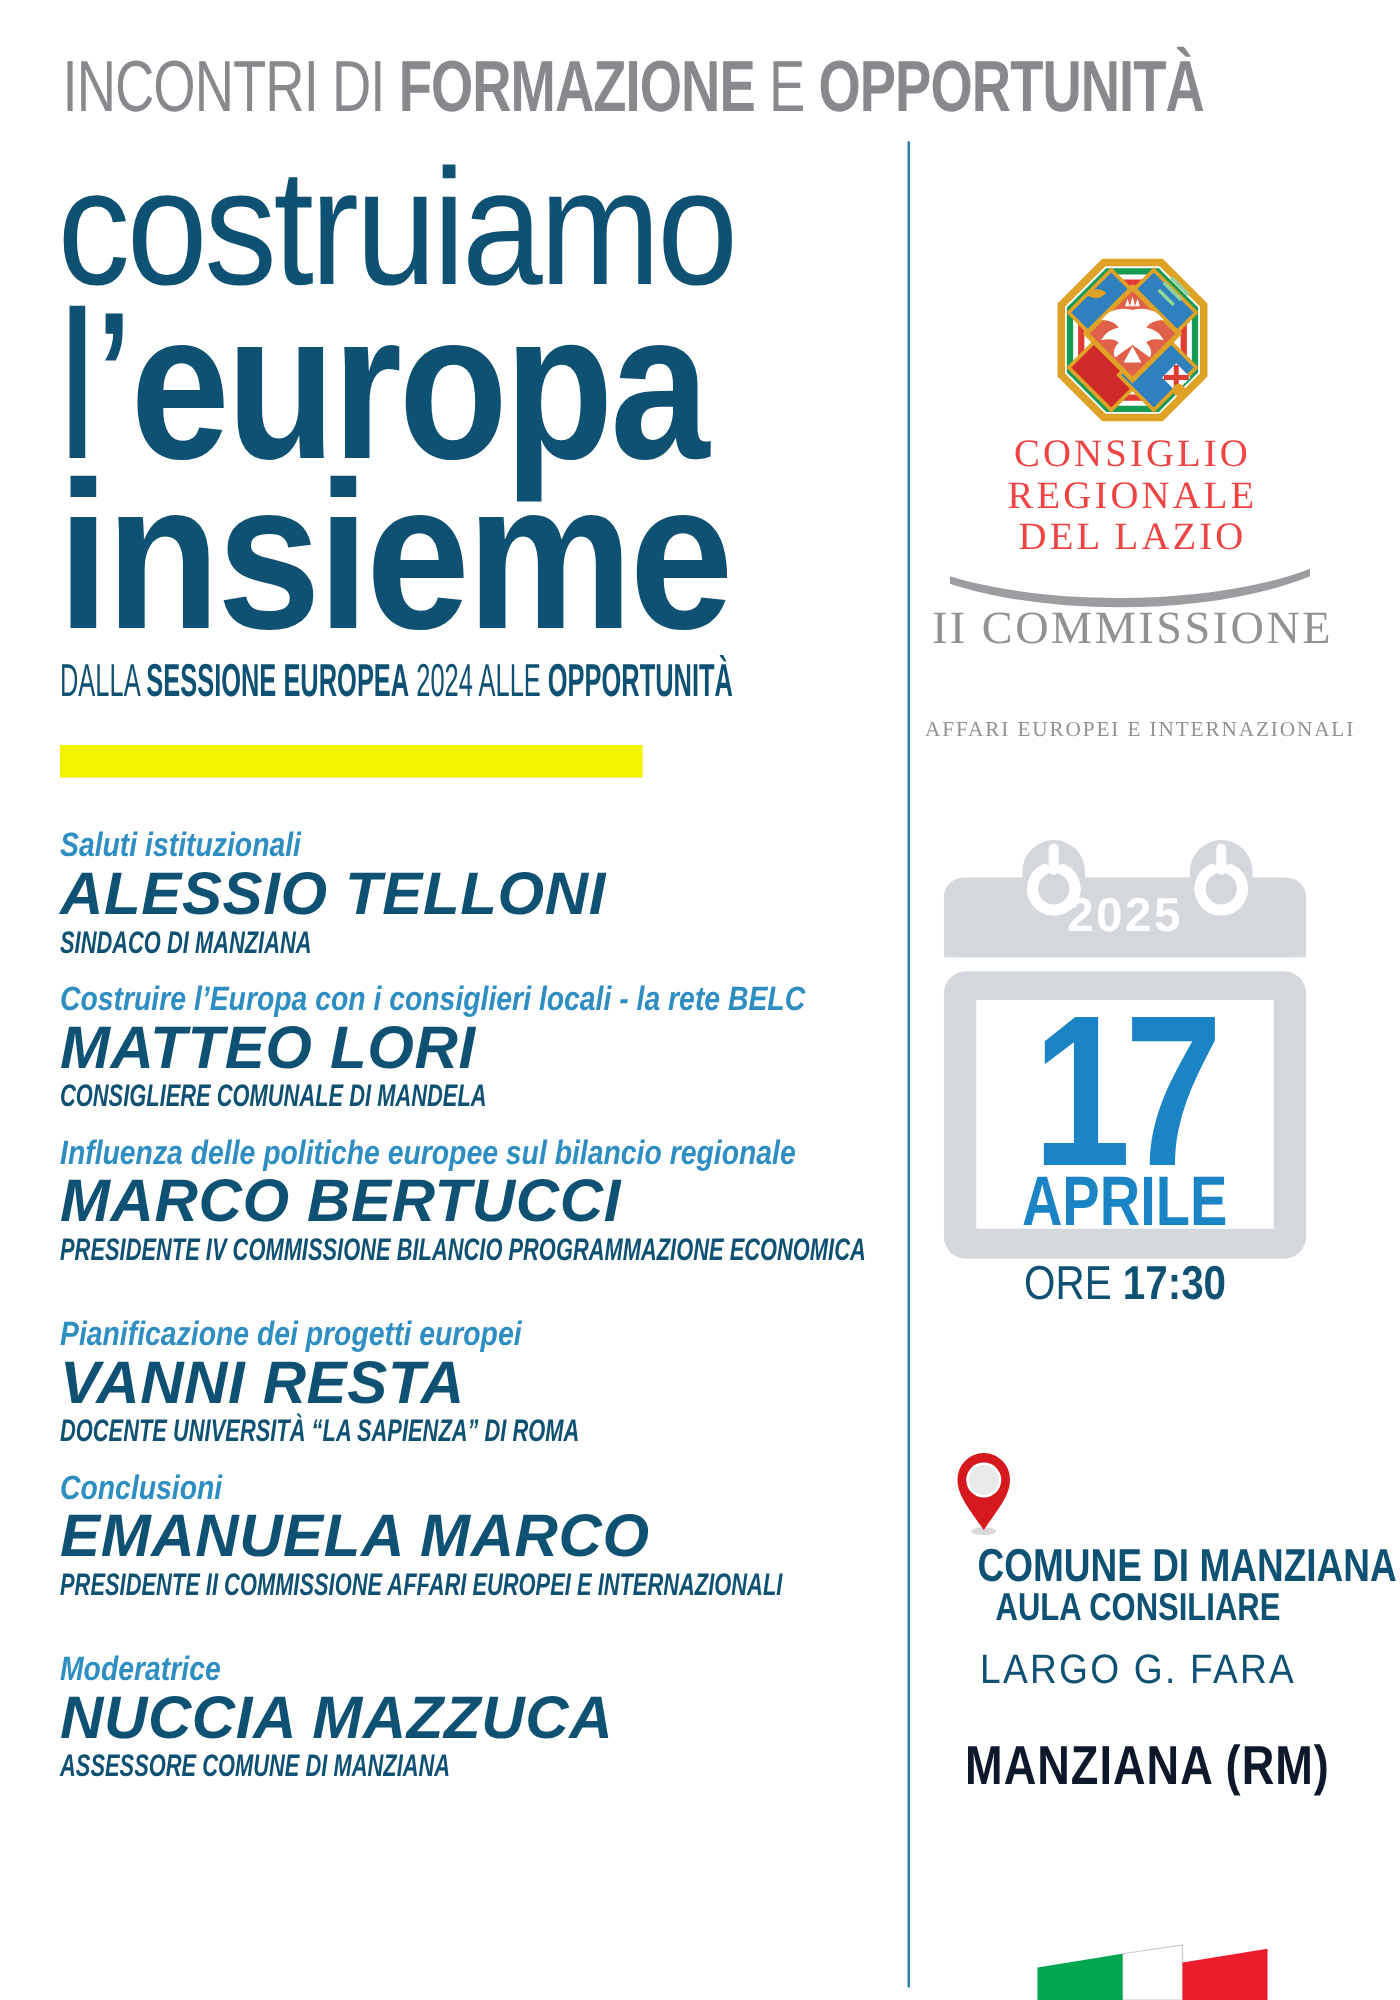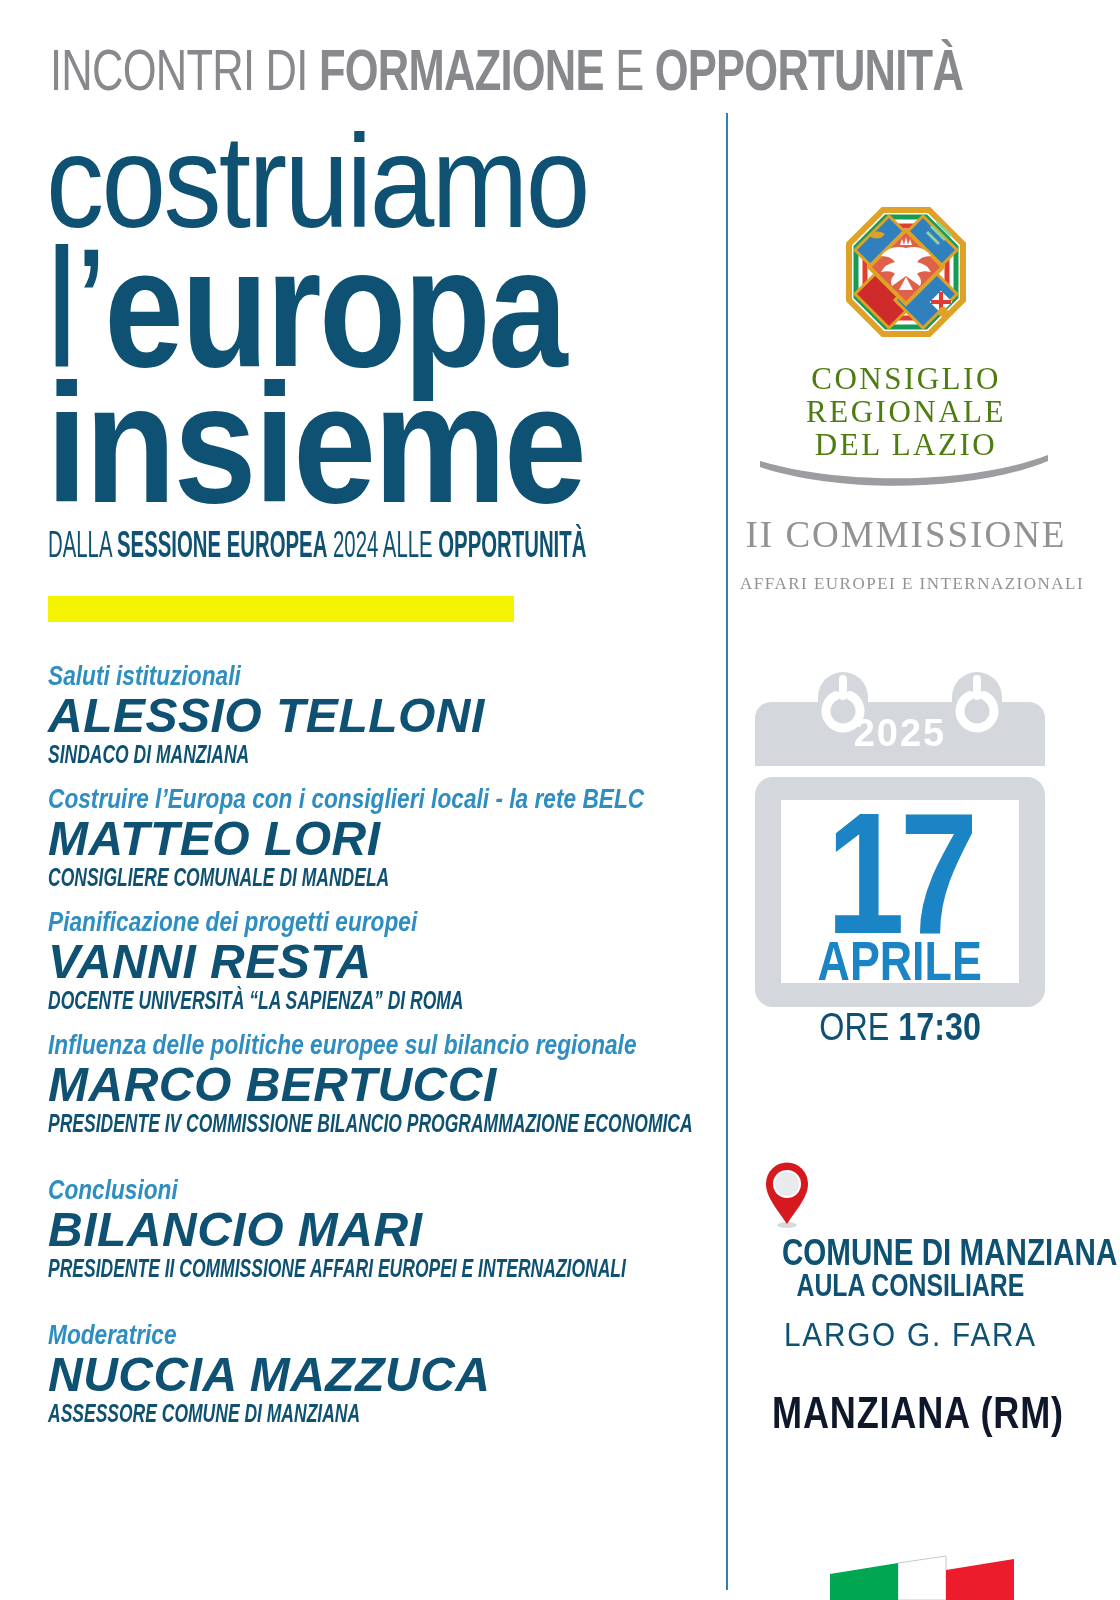--- a/index.html
+++ b/index.html
@@ -39,22 +39,22 @@
   .sp.big{margin-bottom:36px;}
   .sp .topic{font-size:27px;line-height:32px;font-weight:700;color:#2e8ec2;white-space:nowrap;}
   .sp .topic .cx{transform:scaleX(0.84);}
   .sp .name{font-size:48px;line-height:48px;font-weight:700;color:#0e5172;white-space:nowrap;letter-spacing:0.5px;}
   .sp .role{font-size:25px;line-height:29px;font-weight:700;color:#0e5172;white-space:nowrap;}
   .sp .role .cx{transform:scaleX(0.70);}
 
   
   #divider{left:726px;top:113px;width:2px;height:1477px;background:#3181ac;}
   #org-lines{left:740px;top:346px;width:332px;font-family:"Liberation Serif", serif;
-             color:#4d7c0f;font-size:31px;line-height:33px;letter-spacing:2.5px;margin-top:16px;}
-  #commission-title{left:740px;top:513px;width:332px;font-family:"Liberation Serif", serif;
+             color:#ef4444;font-size:31px;line-height:33px;letter-spacing:2.5px;}
+  #commission-title{left:740px;top:481px;width:332px;font-family:"Liberation Serif", serif;
              color:#909294;font-size:37px;letter-spacing:2px;}
   #commission-sub{left:740px;top:550px;width:332px;font-family:"Liberation Serif", serif;
              color:#909294;font-size:17px;letter-spacing:1.5px;margin-top:24px;}
 
   
   #cal-year{left:755px;top:712px;width:290px;font-size:38px;font-weight:700;color:#ffffff;letter-spacing:2px;}
   #cal-day{left:755px;top:774px;width:290px;font-size:172px;font-weight:700;color:#1b84c4;}
   #cal-day .cx{transform:scaleX(0.82);transform-origin:50% 50%;letter-spacing:-6px;}
   #cal-month{left:755px;top:928px;width:290px;font-size:56px;font-weight:700;color:#1b84c4;}
   #cal-month .cx{transform:scaleX(0.80);transform-origin:50% 50%;}
@@ -91,33 +91,33 @@
     <div class="sp">
       <div class="topic"><span class="cx">Saluti istituzionali</span></div>
       <div class="name">ALESSIO TELLONI</div>
       <div class="role"><span class="cx">SINDACO DI MANZIANA</span></div>
     </div>
     <div class="sp">
       <div class="topic"><span class="cx">Costruire l’Europa con i consiglieri locali - la rete BELC</span></div>
       <div class="name">MATTEO LORI</div>
       <div class="role"><span class="cx">CONSIGLIERE COMUNALE DI MANDELA</span></div>
     </div>
+    <div class="sp big">
+      <div class="topic"><span class="cx">Influenza delle politiche europee sul bilancio regionale</span></div>
+      <div class="name">MARCO BERTUCCI</div>
+      <div class="role"><span class="cx">PRESIDENTE IV COMMISSIONE BILANCIO PROGRAMMAZIONE ECONOMICA</span></div>
+    </div>
     <div class="sp">
       <div class="topic"><span class="cx">Pianificazione dei progetti europei</span></div>
       <div class="name">VANNI RESTA</div>
       <div class="role"><span class="cx">DOCENTE UNIVERSITÀ “LA SAPIENZA” DI ROMA</span></div>
     </div>
     <div class="sp big">
-      <div class="topic"><span class="cx">Influenza delle politiche europee sul bilancio regionale</span></div>
-      <div class="name">MARCO BERTUCCI</div>
-      <div class="role"><span class="cx">PRESIDENTE IV COMMISSIONE BILANCIO PROGRAMMAZIONE ECONOMICA</span></div>
-    </div>
-    <div class="sp big">
       <div class="topic"><span class="cx">Conclusioni</span></div>
-      <div class="name">BILANCIO MARI</div>
+      <div class="name">EMANUELA MARCO</div>
       <div class="role"><span class="cx">PRESIDENTE II COMMISSIONE AFFARI EUROPEI E INTERNAZIONALI</span></div>
     </div>
     <div class="sp">
       <div class="topic"><span class="cx">Moderatrice</span></div>
       <div class="name">NUCCIA MAZZUCA</div>
       <div class="role"><span class="cx">ASSESSORE COMUNE DI MANZIANA</span></div>
     </div>
   </div>
 
   <div id="divider" class="abs"></div>

